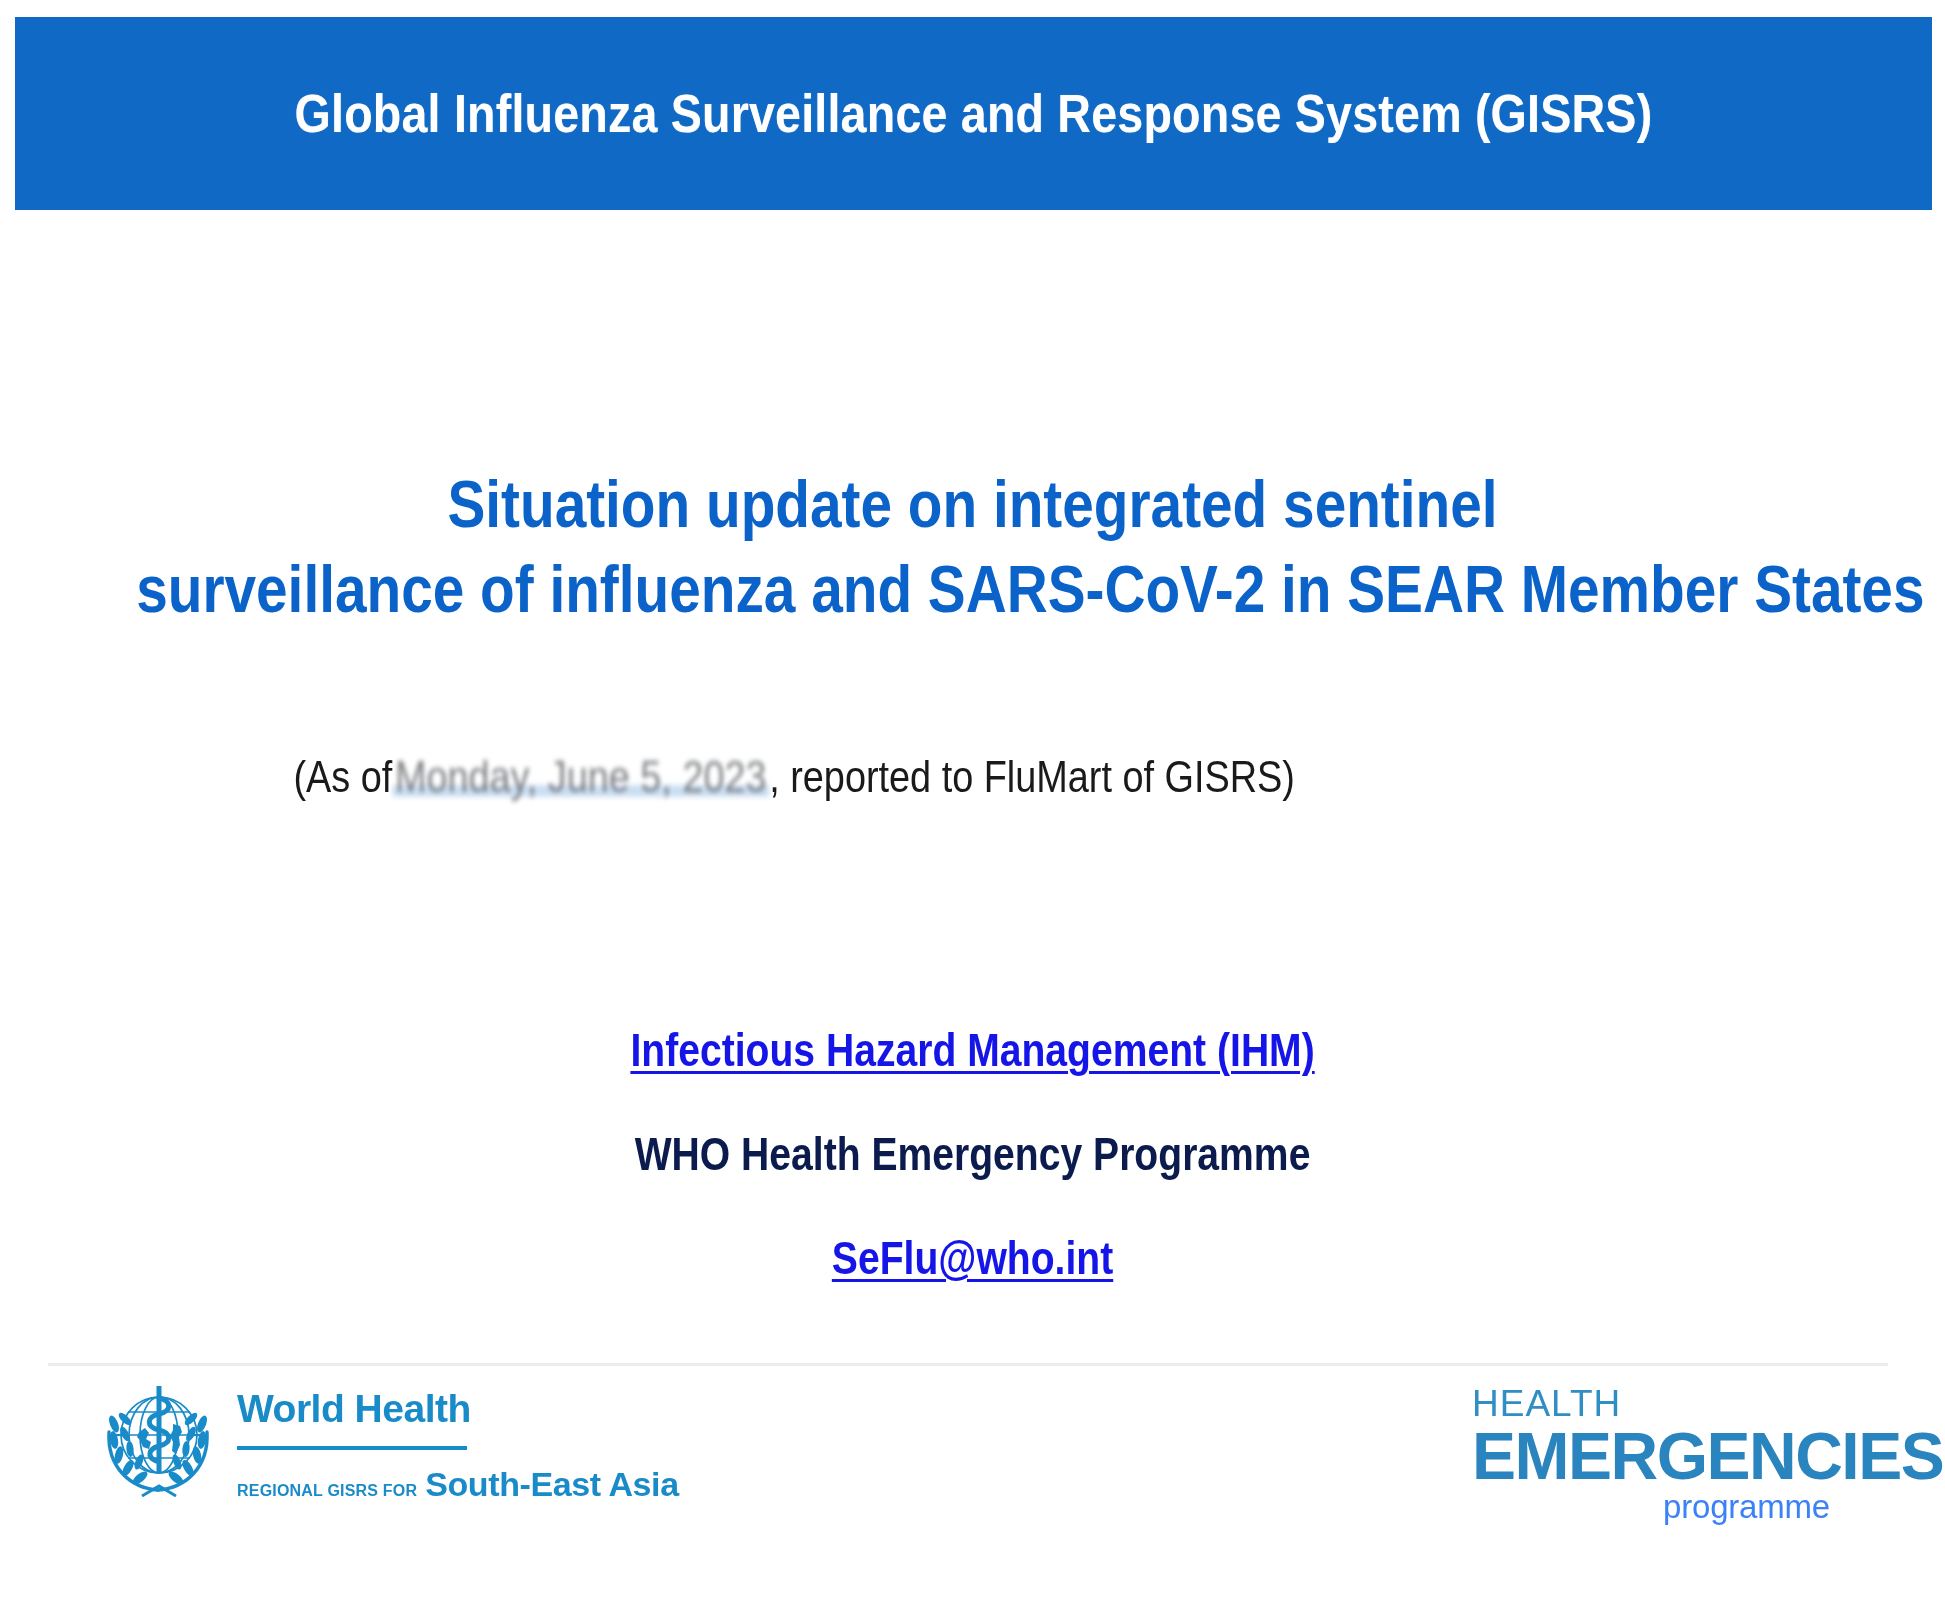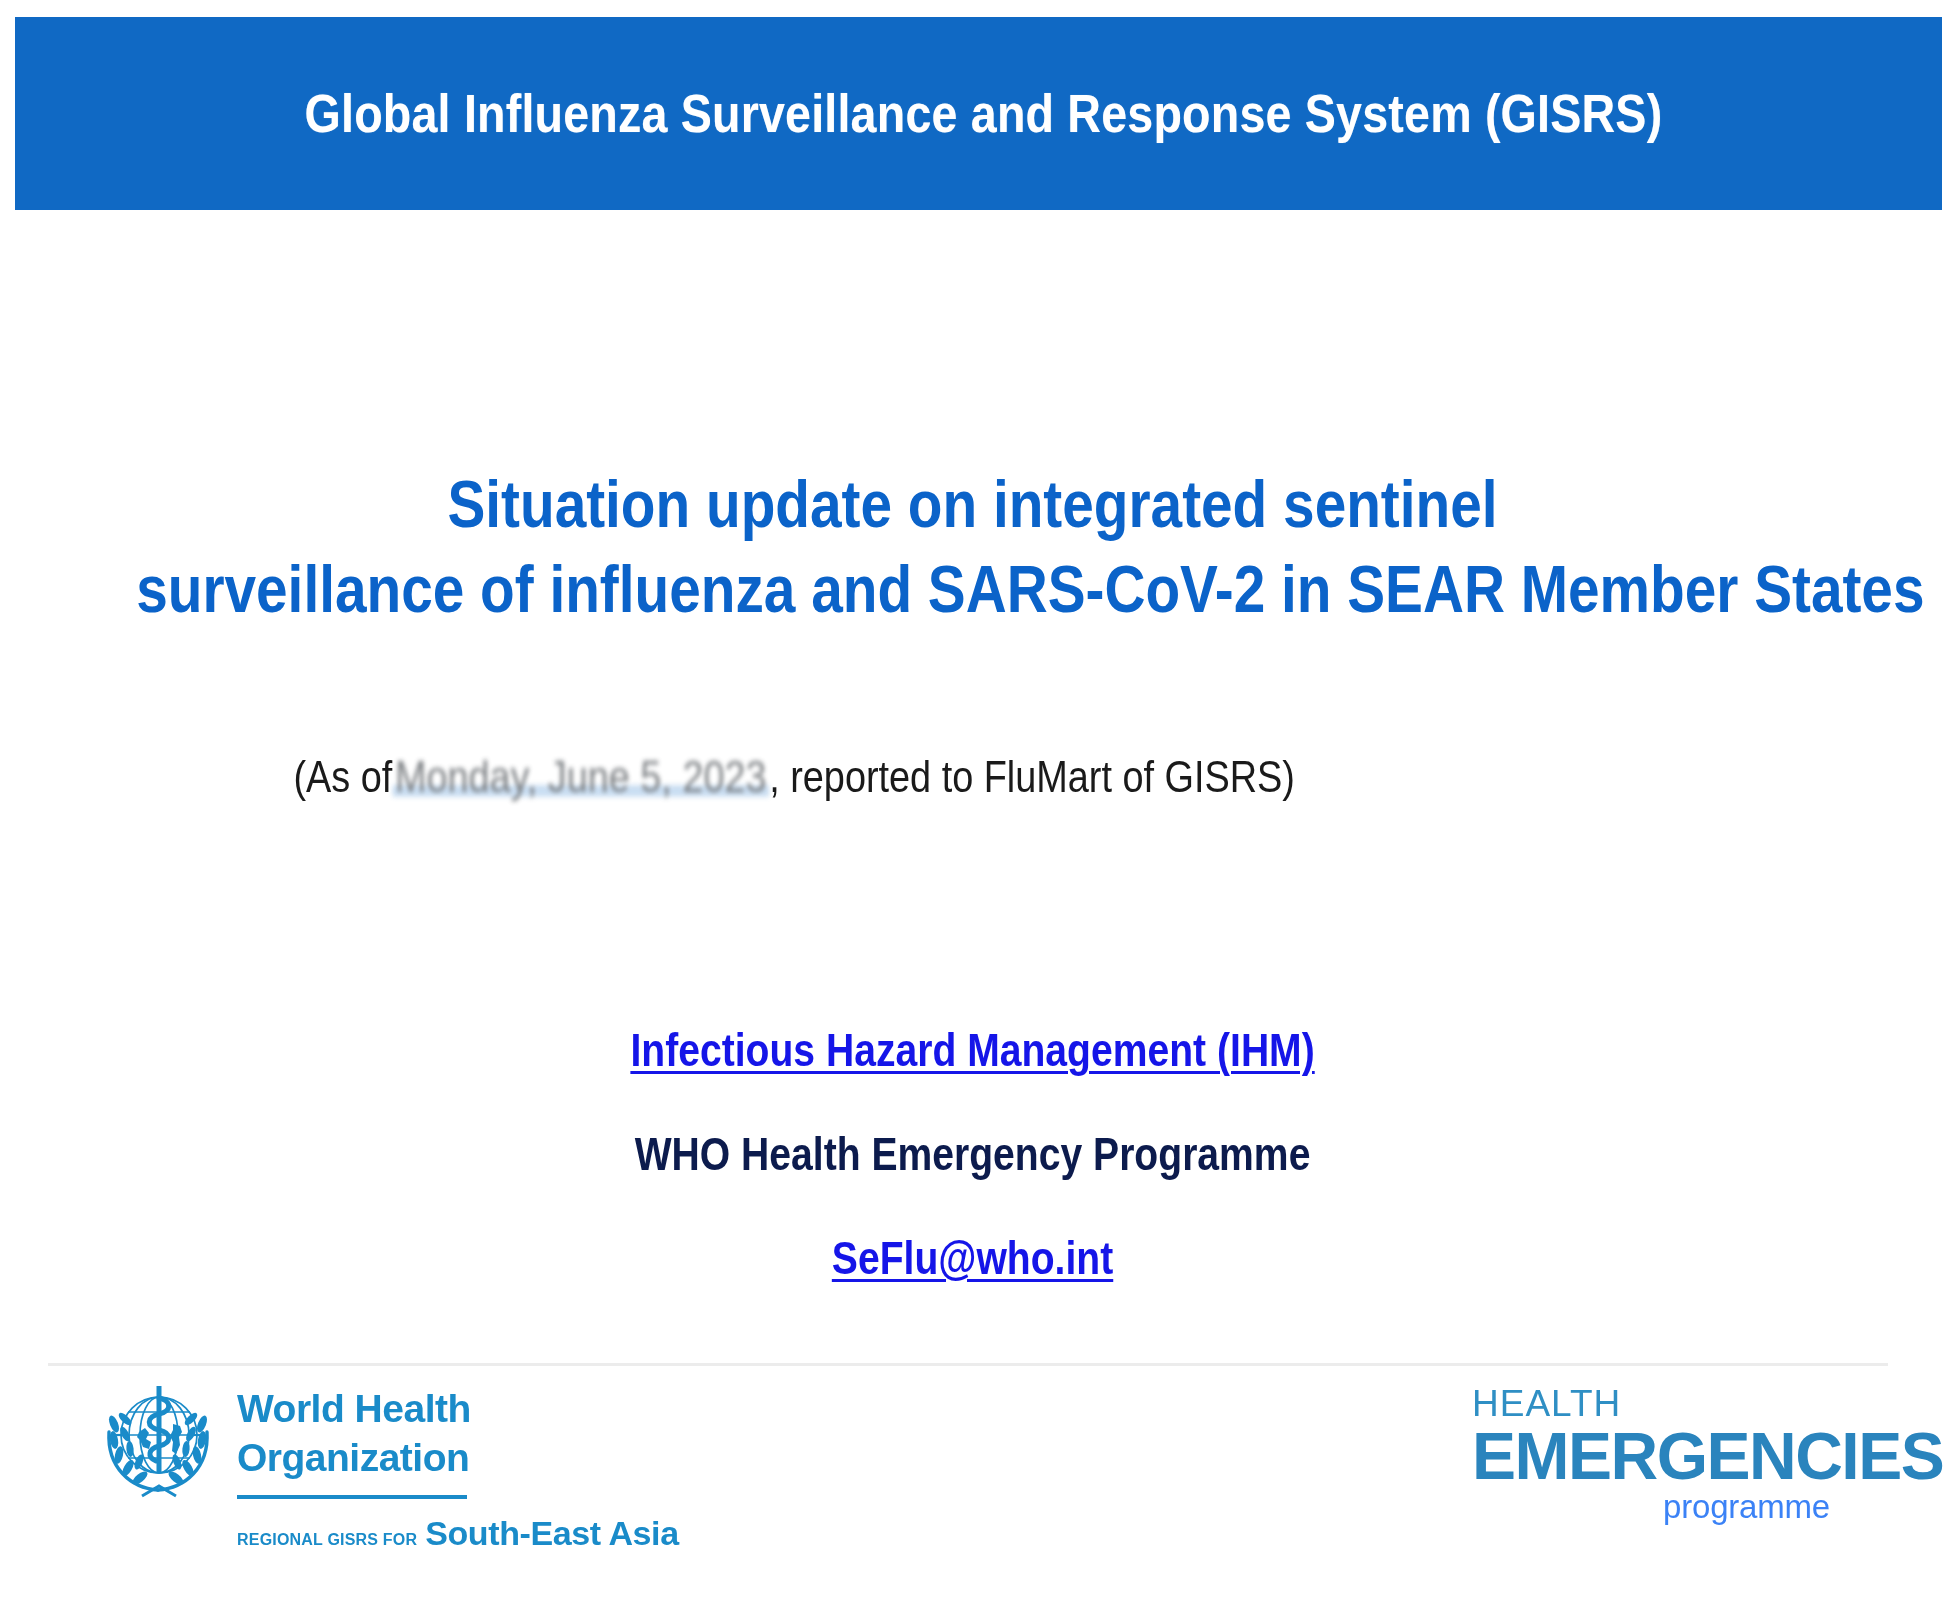--- a/index.html
+++ b/index.html
@@ -19,21 +19,20 @@
   #header-banner {
     position: absolute;
     left: 15px;
     top: 17px;
     width: 1917px;
     height: 193px;
     background: #1069c4;
     display: flex;
     align-items: center;
     justify-content: center;
-    padding-left: 10px;
   }
   #header-banner-title {
     color: #ffffff;
     font-family: "Liberation Sans Narrow", "Liberation Sans", sans-serif;
     font-weight: bold;
     font-size: 53px;
     letter-spacing: 0.2px;
     transform: scaleX(0.88);
     transform-origin: center center;
     white-space: nowrap;
@@ -302,21 +301,20 @@
       <ellipse cx="91" cy="77" rx="3.6" ry="8" transform="rotate(6 91 77)"></ellipse>
       <ellipse cx="82" cy="90" rx="3.6" ry="8" transform="rotate(-22 82 90)"></ellipse>
     </g>
 
     <g fill="none" stroke="#1a8bc9" stroke-width="3">
       <path d="M47 124 L64 114 L81 124"></path>
     </g>
   </svg>
   <div id="who-wordmark-col">
     <div class="who-word">World Health</div>
-    <div class="who-word">Organization</div>
     <div id="who-rule"></div>
     <div id="who-sub-row">
       <div id="who-regional">REGIONAL GISRS FOR</div>
       <div id="who-region">South-East Asia</div>
     </div>
   </div>
 </div>
 
 <div id="he-logo">
   <div id="he-health">HEALTH</div>

